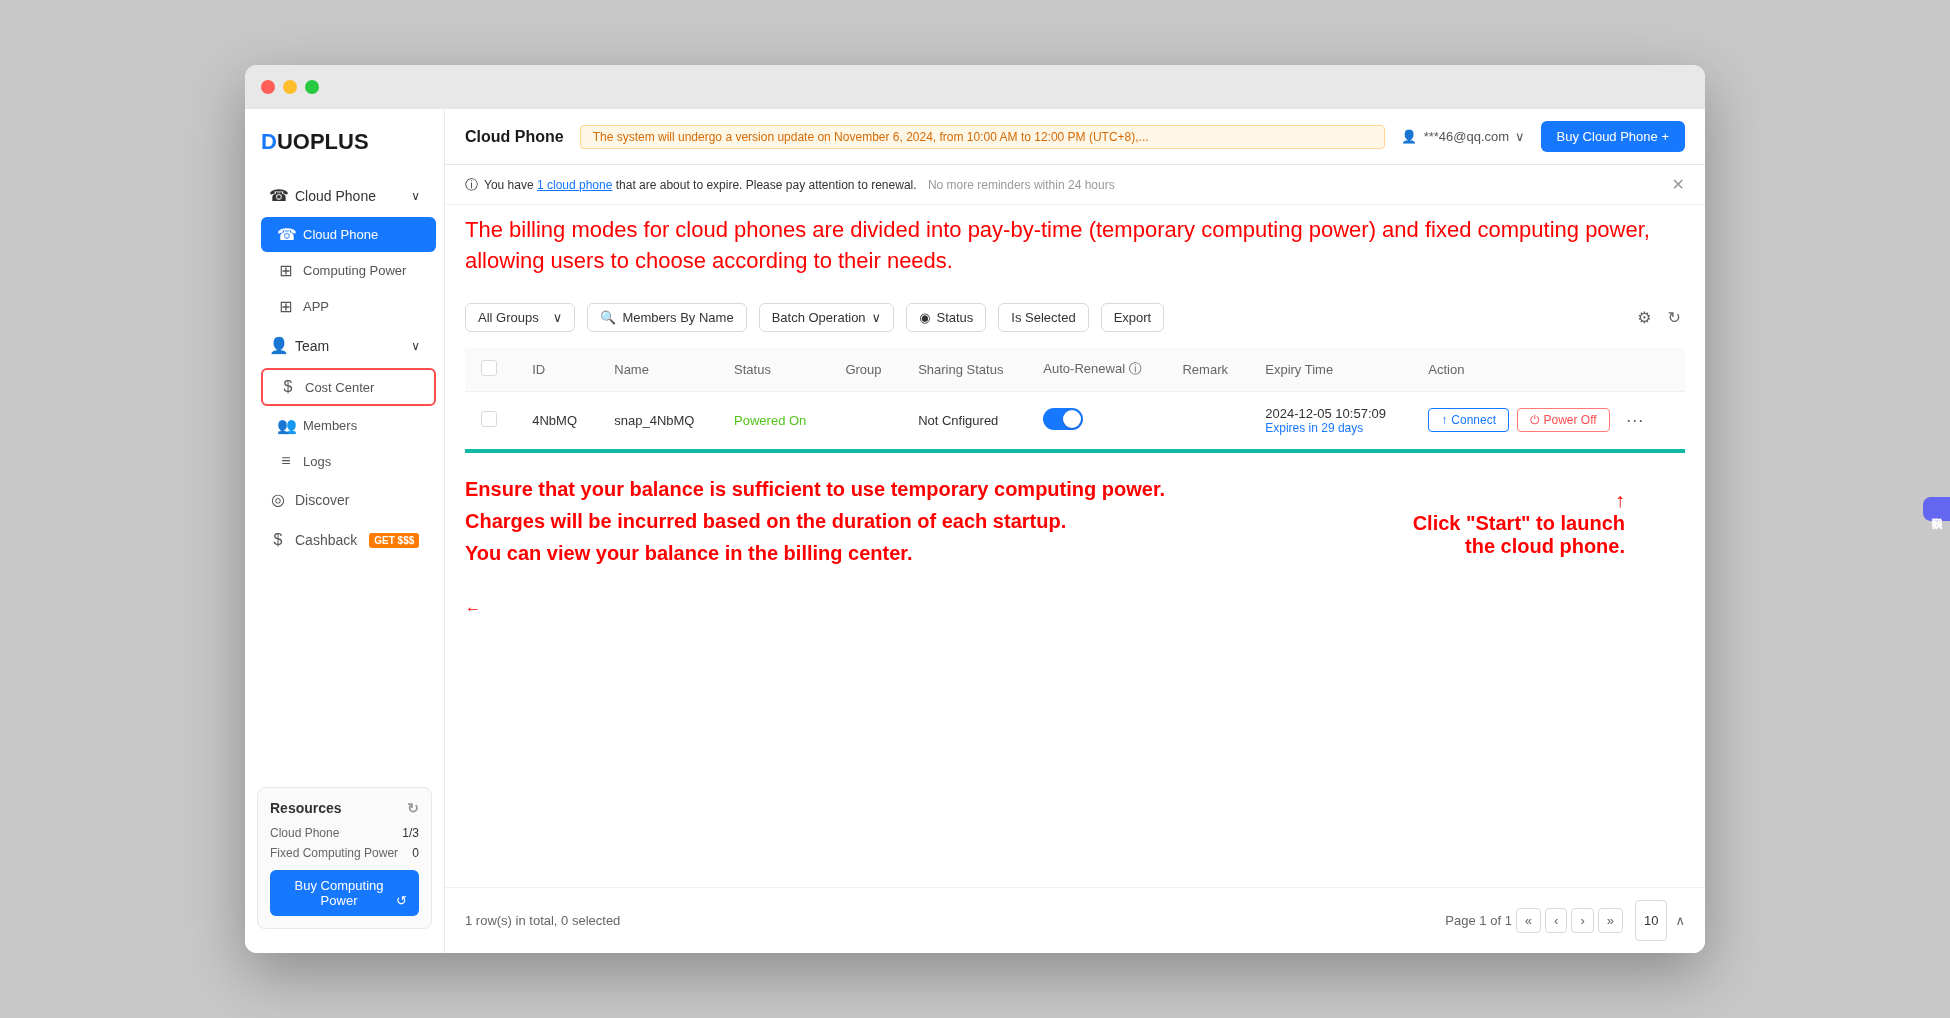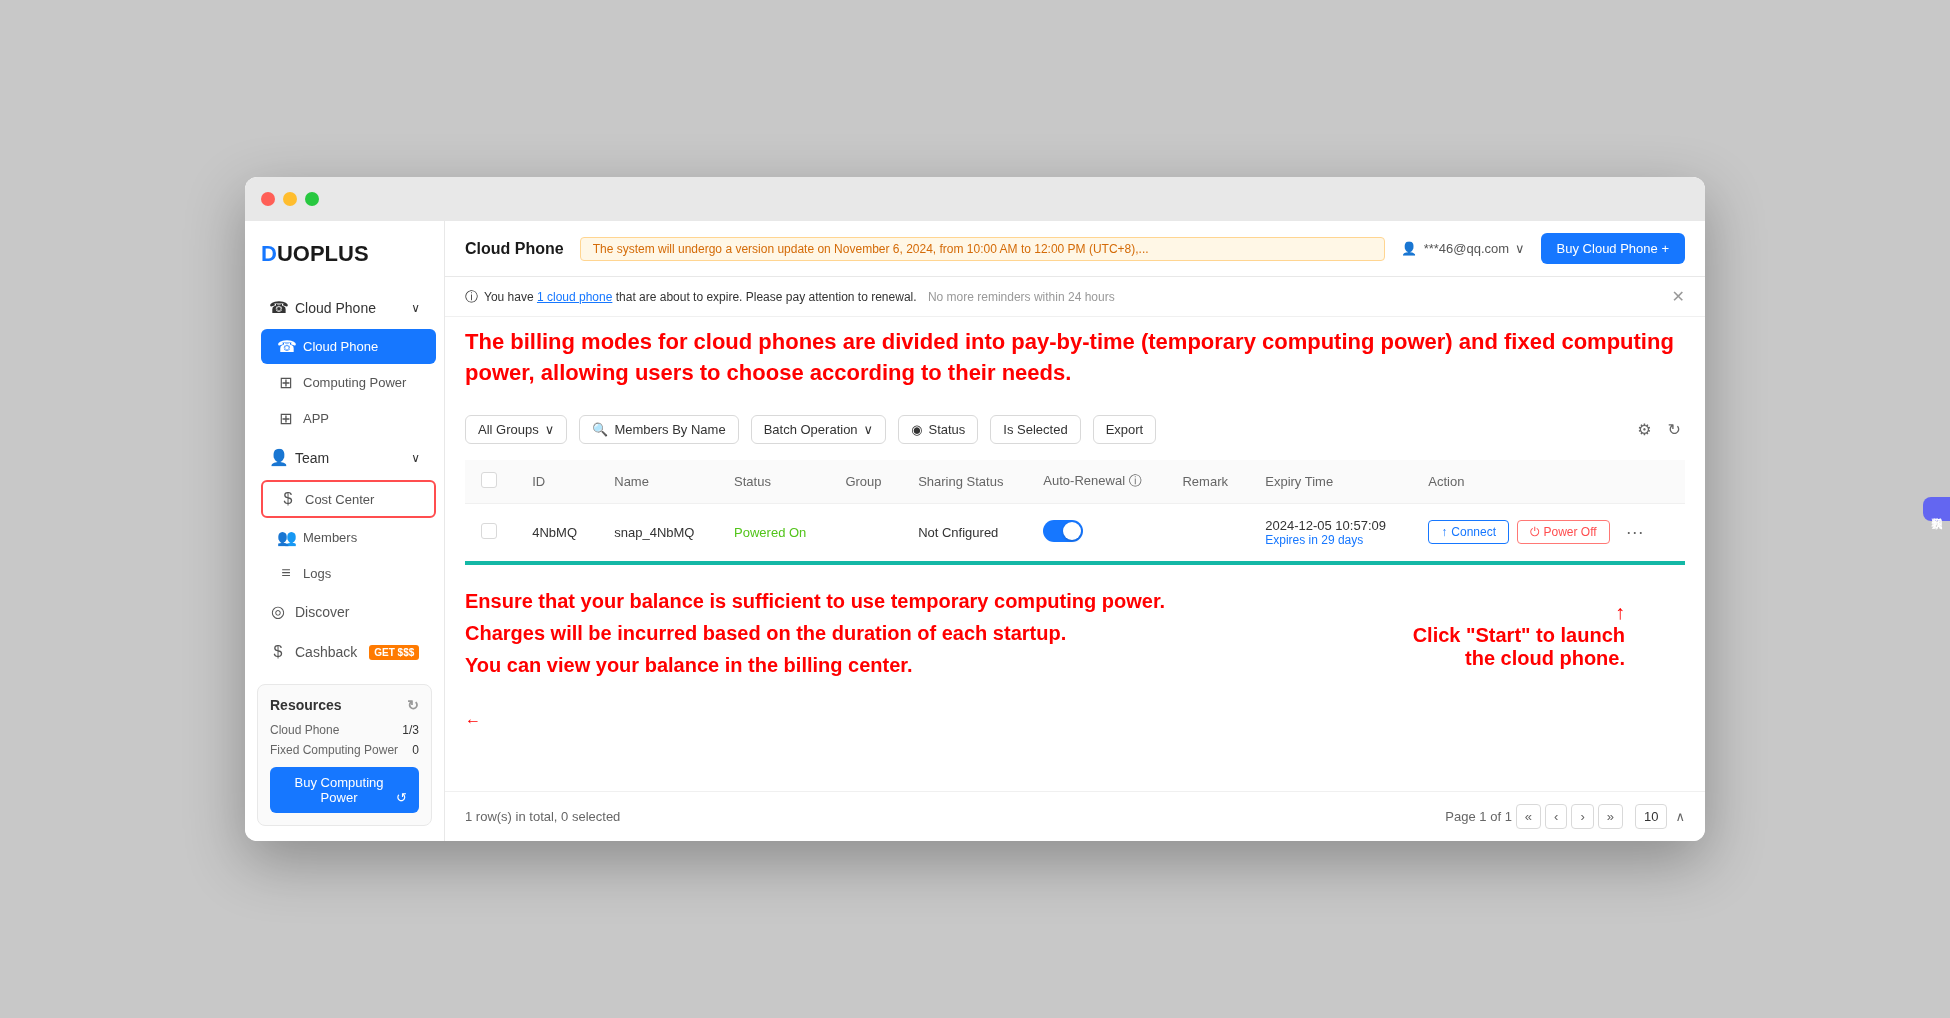--- a/index.html
+++ b/index.html
@@ -8,21 +8,21 @@
     .window { background: #fff; border-radius: 12px; width: 1460px; max-width: 100%; box-shadow: 0 20px 60px rgba(0,0,0,0.3); overflow: hidden; }
     
     
     .title-bar { background: #e8e8e8; height: 44px; display: flex; align-items: center; padding: 0 16px; gap: 8px; border-radius: 12px 12px 0 0; }
     .traffic-light { width: 14px; height: 14px; border-radius: 50%; }
     .tl-close { background: #ff5f57; }
     .tl-min { background: #ffbd2e; }
     .tl-max { background: #28c840; }
     
     
-    .app { display: flex; height: 620px; }
+    .app { display: flex; height: 844px; }
     
     
     .sidebar { width: 200px; background: #fff; border-right: 1px solid #e8e8e8; display: flex; flex-direction: column; padding: 12px 0; flex-shrink: 0; }
     .sidebar-logo { padding: 8px 16px 20px; }
     .logo-text { font-size: 22px; font-weight: 800; color: #1a1a1a; }
     .logo-text span { color: #1677ff; }
     
     .sidebar-item { display: flex; align-items: center; gap: 8px; padding: 10px 16px; cursor: pointer; font-size: 14px; color: #555; border-radius: 6px; margin: 1px 8px; }
     .sidebar-item.active { background: #1677ff; color: #fff; }
     .sidebar-item.section { font-weight: 500; color: #333; }
@@ -56,21 +56,21 @@
     .content { flex: 1; overflow: auto; padding: 0; }
     
     
     .alert-banner { background: #fff; border-bottom: 1px solid #f0f0f0; padding: 10px 20px; display: flex; align-items: center; gap: 6px; font-size: 13px; color: #333; }
     .alert-close { margin-left: auto; cursor: pointer; color: #999; font-size: 16px; }
     
     .table-container { padding: 16px 20px; }
     
     
     .filter-bar { display: flex; align-items: center; gap: 12px; margin-bottom: 16px; }
-    .filter-select { border: 1px solid #d9d9d9; border-radius: 6px; padding: 6px 12px; font-size: 13px; color: #333; cursor: pointer; background: #fff; display: flex; align-items: center; gap: 6px; }
+    .filter-select { border: 1px solid #d9d9d9; border-radius: 6px; padding: 6px 12px; font-size: 13px; color: #333; cursor: pointer; background: #fff; display: flex; align-items: center; gap: 14px; }
     .search-input { border: 1px solid #d9d9d9; border-radius: 6px; padding: 6px 12px; font-size: 13px; color: #333; background: #fff; display: flex; align-items: center; gap: 6px; }
     .filter-btn { border: 1px solid #d9d9d9; border-radius: 6px; padding: 6px 12px; font-size: 13px; color: #333; cursor: pointer; background: #fff; display: flex; align-items: center; gap: 6px; }
     .filter-icons { margin-left: auto; display: flex; gap: 8px; }
     .filter-icon-btn { border: none; background: none; cursor: pointer; font-size: 16px; color: #666; padding: 4px; }
     
     
     .data-table { width: 100%; border-collapse: collapse; font-size: 13px; }
     .data-table th { padding: 12px 16px; text-align: left; color: #666; font-weight: 500; border-bottom: 1px solid #f0f0f0; background: #fafafa; }
     .data-table td { padding: 14px 16px; color: #333; border-bottom: 4px solid #14b8a6; }
     
@@ -84,24 +84,24 @@
     .connect-btn { border: 1px solid #1677ff; color: #1677ff; background: #fff; border-radius: 4px; padding: 4px 12px; font-size: 12px; cursor: pointer; display: inline-flex; align-items: center; gap: 4px; }
     .power-off-btn { border: 1px solid #ff7875; color: #ff4d4f; background: #fff; border-radius: 4px; padding: 4px 12px; font-size: 12px; cursor: pointer; display: inline-flex; align-items: center; gap: 4px; }
     .more-btn { border: none; background: none; cursor: pointer; font-size: 18px; color: #666; padding: 4px 8px; }
     
     .action-btns { display: flex; align-items: center; gap: 8px; }
     
     
     .table-footer { display: flex; align-items: center; justify-content: space-between; padding: 12px 20px; border-top: 1px solid #f0f0f0; font-size: 13px; color: #666; background: #fff; }
     .pagination { display: flex; align-items: center; gap: 4px; }
     .page-btn { border: 1px solid #d9d9d9; background: #fff; border-radius: 4px; padding: 4px 8px; cursor: pointer; font-size: 13px; color: #666; }
-    .page-size { border: 1px solid #d9d9d9; border-radius: 4px; padding: 4px 8px; font-size: 13px; color: #333; }
-    
-    
-    .red-annotation { color: #ff0000; font-size: 22px; font-weight: 700; line-height: 1.4; padding: 10px 20px; }
+    .page-size { border: 1px solid #d9d9d9; border-radius: 4px; padding: 12px 8px; font-size: 13px; color: #333; }
+    
+    
+    .red-annotation { color: #ff0000; font-size: 22px; font-weight: 400; line-height: 1.4; padding: 10px 20px; }
     
     
     .checkbox { width: 16px; height: 16px; border: 1px solid #d9d9d9; border-radius: 3px; cursor: pointer; background: #fff; display: inline-block; }
     
     
     .contact-sidebar { position: fixed; right: 0; top: 50%; transform: translateY(-50%); background: #6366f1; color: #fff; padding: 12px 6px; border-radius: 8px 0 0 8px; font-size: 11px; writing-mode: vertical-rl; text-align: center; cursor: pointer; z-index: 100; }
 
     .cashback-badge { background: #ff7a00; color: #fff; font-size: 10px; font-weight: 700; padding: 2px 5px; border-radius: 3px; margin-left: 4px; }
     
     .notice-text { font-size: 12px; }

